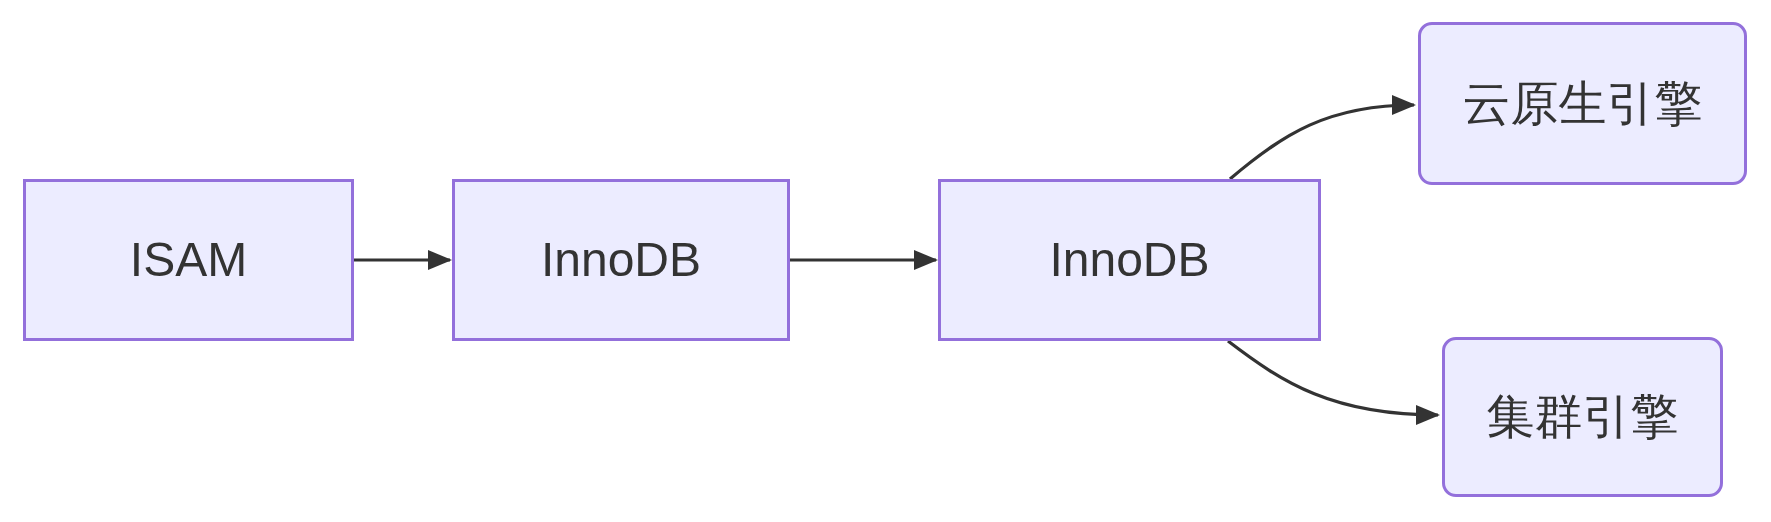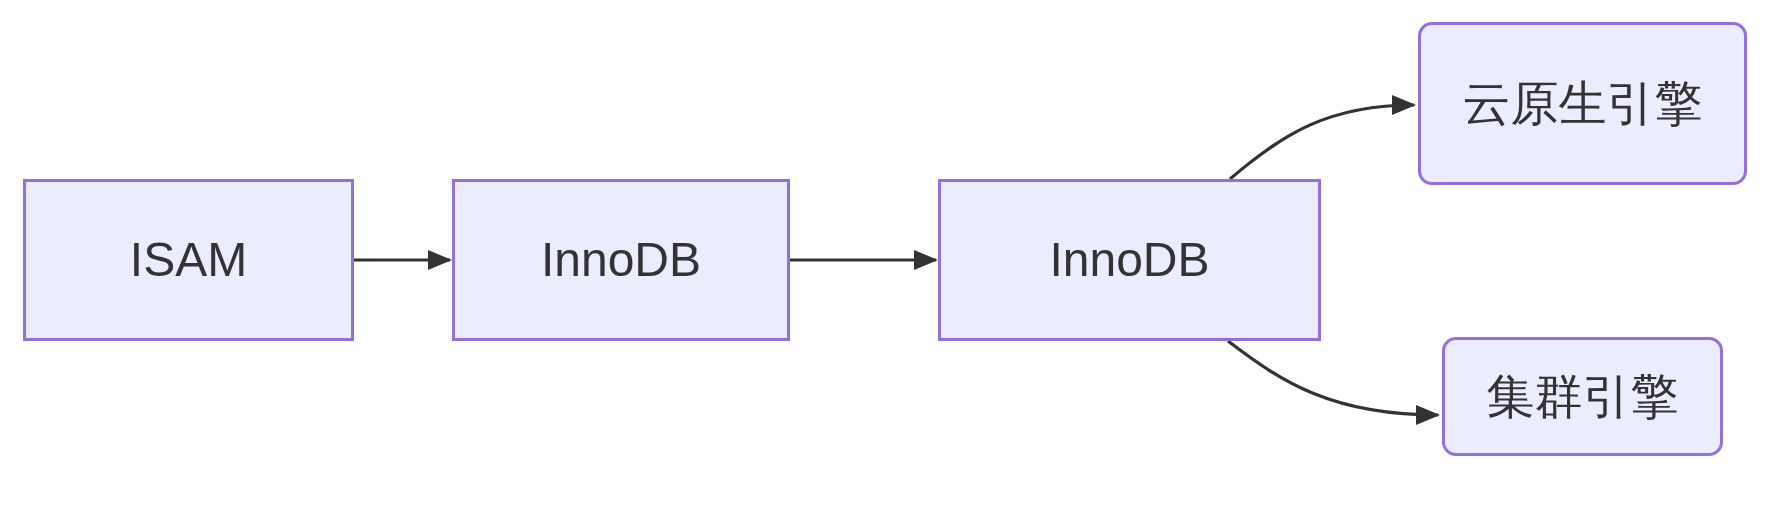--- a/index.html
+++ b/index.html
@@ -35,21 +35,21 @@
     line-height: 1;
     white-space: nowrap;
   }
   .node.rounded {
     border-radius: 14px;
   }
   .node-isam    { left: 23px;   top: 179px; width: 331px; height: 162px; }
   .node-myisam  { left: 452px;  top: 179px; width: 338px; height: 162px; }
   .node-innodb  { left: 938px;  top: 179px; width: 383px; height: 162px; }
   .node-cloud   { left: 1418px; top: 22px;  width: 329px; height: 163px; }
-  .node-cluster { left: 1442px; top: 337px; width: 281px; height: 119px; }
+  .node-cluster { left: 1442px; top: 337px; width: 281px; height: 160px; }
   .edge-path {
     fill: none;
     stroke: #333333;
     stroke-width: 3.2px;
   }
 </style>
 </head>
 <body>
 
 <div class="canvas">

